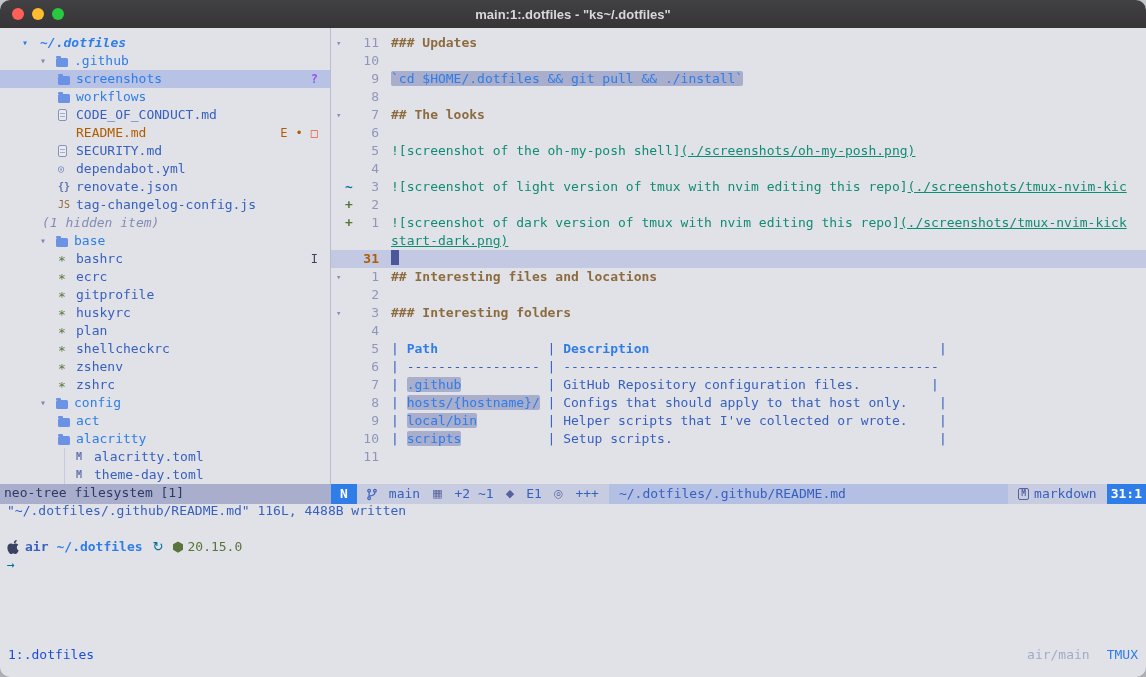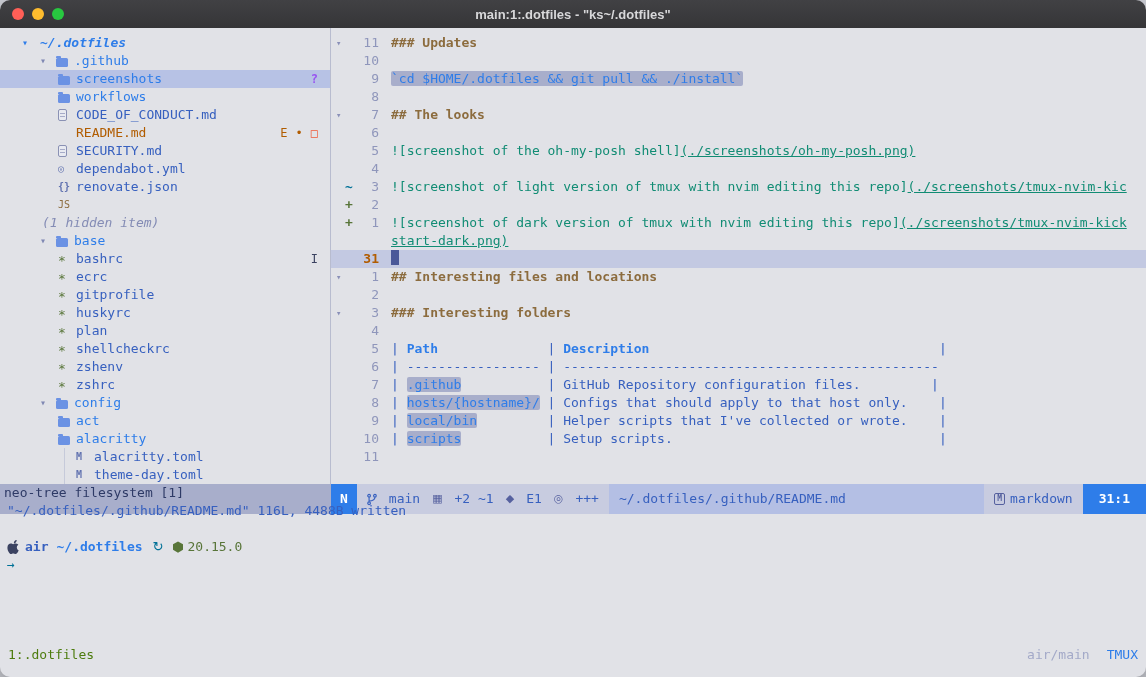--- a/index.html
+++ b/index.html
@@ -68,46 +68,46 @@
   .etext { flex:1; }
   .sg-t { color:#3760bf; }
   .sg-h { color:#8c6c3e; font-weight:bold; }
   .sg-c { color:#2e7de9; background:#a8aecb; border-radius:2px; }
   .sg-ll { color:#118c74; }
   .sg-lu { color:#118c74; text-decoration:underline; }
   .sg-th { color:#2e7de9; font-weight:bold; }
   .cursor { display:inline-block; width:8px; height:15px; background:#4a5899; vertical-align:-2px; }
 
   
-  .statusrow { position:absolute; top:456px; left:0; right:0; height:30px; display:flex; }
+  .statusrow { position:absolute; top:456px; left:0; right:0; height:20px; display:flex; }
   .neotree-bar { width:331px; flex:none; background:#a8aecb; color:#2e3a66; padding-left:4px; white-space:pre; }
   .statusline { flex:1; display:flex; align-items:stretch; background:#c8cce0; overflow:hidden; }
   .statusline > * { display:flex; align-items:center; }
   .sl-mode { background:#2e7de9; color:#ffffff; font-weight:bold; padding:0 9px; }
   .sl-git { padding:0 10px; gap:12px; color:#3760bf; }
   .sl-ic { font-family:"DejaVu Sans", sans-serif; font-size:11px; color:#56619f; }
   .sl-path { flex:1; background:#b4bfe4; color:#3760bf; padding:0 10px; }
   .sl-ft { padding:0 10px; gap:5px; color:#3760bf; }
   .ft-ic { font-size:8px; font-weight:bold; border:1px solid #56619f; color:#56619f;
            border-radius:2px; padding:0 2px; line-height:10px; }
-  .sl-pos { background:#2e7de9; color:#ffffff; font-weight:bold; padding:0 16px; }
+  .sl-pos { background:#2e7de9; color:#ffffff; font-weight:bold; padding:0 4px; }
 
   
   .cmdline { position:absolute; top:474px; left:0; right:0; height:18px; padding-left:7px; white-space:pre; color:#3760bf; }
   .shell { position:absolute; top:510px; left:0; right:0; }
   .promptline { height:18px; padding-left:7px; display:flex; align-items:center; }
   .apple { margin-right:6px; display:inline-flex; }
   .host { color:#3760bf; font-weight:bold; margin-right:8px;text-align:right; }
   .cwd { color:#2e7de9; font-weight:bold; margin-right:10px; }
   .sync { color:#007197; font-family:"DejaVu Sans", sans-serif; margin-right:10px; }
   .node { display:inline-flex; align-items:center; gap:4px; color:#587539; }
   .arrowline { height:18px; padding-left:7px; color:#007197; }
   .tmuxbar { position:absolute; top:618px; left:0; right:0; height:18px; padding:0 8px;
              display:flex; align-items:center; }
-  .tmux-left { color:#4d7c0f; }
+  .tmux-left { color:#1d4ed8; }
   .tmux-right { margin-left:auto; display:flex; gap:17px;align-items:center; }
   .tmux-session { color:#a3a9c8; }
   .tmux-label { color:#2e7de9; }
 </style>
 </head>
 <body>
 
 <div class="window">
   <div class="titlebar">
     <div class="traffic">
@@ -123,21 +123,21 @@
     <div class="sidebar">
         <div class="srow"><span class="ind" style="width: 22px;"></span><span class="exp exp-root">▾</span><span class="nm nm-root">~/.dotfiles</span><span class="flex1"></span></div>
         <div class="srow"><span class="ind" style="width: 40px;"></span><span class="exp">▾</span><span class="fico"><span class="shape-folder"></span></span><span class="nm nm-dir">.github</span><span class="flex1"></span></div>
         <div class="srow selected"><span class="ind" style="width: 58px;"></span><span class="fico"><span class="shape-folder"></span></span><span class="nm nm-dir">screenshots</span><span class="flex1"></span><span class="badge b-magenta">?</span></div>
         <div class="srow"><span class="ind" style="width: 58px;"></span><span class="fico"><span class="shape-folder"></span></span><span class="nm nm-dir">workflows</span><span class="flex1"></span></div>
         <div class="srow"><span class="ind" style="width: 58px;"></span><span class="fico"><span class="shape-file"></span></span><span class="nm nm-file">CODE_OF_CONDUCT.md</span><span class="flex1"></span></div>
         <div class="srow"><span class="ind" style="width: 58px;"></span><span class="fico"><span class="shape-file-md"></span></span><span class="nm nm-readme">README.md</span><span class="flex1"></span><span class="badge b-orange">E</span><span class="badge b-orange">•</span><span class="badge b-red">□</span></div>
         <div class="srow"><span class="ind" style="width: 58px;"></span><span class="fico"><span class="shape-file"></span></span><span class="nm nm-file">SECURITY.md</span><span class="flex1"></span></div>
         <div class="srow"><span class="ind" style="width: 58px;"></span><span class="fico ico-circle">◎</span><span class="nm nm-file">dependabot.yml</span><span class="flex1"></span></div>
         <div class="srow"><span class="ind" style="width: 58px;"></span><span class="fico ico-braces">{}</span><span class="nm nm-file">renovate.json</span><span class="flex1"></span></div>
-        <div class="srow"><span class="ind" style="width: 58px;"></span><span class="fico ico-js">JS</span><span class="flex1"></span></div>
+        <div class="srow"><span class="ind" style="width: 58px;"></span><span class="fico ico-js">JS</span><span class="nm nm-file">tag-changelog-config.js</span><span class="flex1"></span></div>
         <div class="srow"><span class="ind" style="width: 40px;"></span><span class="nm nm-hidden">(1 hidden item)</span><span class="flex1"></span></div>
         <div class="srow"><span class="ind" style="width: 40px;"></span><span class="exp">▾</span><span class="fico"><span class="shape-folder"></span></span><span class="nm nm-dir">base</span><span class="flex1"></span></div>
         <div class="srow"><span class="ind" style="width: 58px;"></span><span class="fico ico-star">*</span><span class="nm nm-file">bashrc</span><span class="flex1"></span><span class="badge b-gray">I</span></div>
         <div class="srow"><span class="ind" style="width: 58px;"></span><span class="fico ico-star">*</span><span class="nm nm-file">ecrc</span><span class="flex1"></span></div>
         <div class="srow"><span class="ind" style="width: 58px;"></span><span class="fico ico-star">*</span><span class="nm nm-file">gitprofile</span><span class="flex1"></span></div>
         <div class="srow"><span class="ind" style="width: 58px;"></span><span class="fico ico-star">*</span><span class="nm nm-file">huskyrc</span><span class="flex1"></span></div>
         <div class="srow"><span class="ind" style="width: 58px;"></span><span class="fico ico-star">*</span><span class="nm nm-file">plan</span><span class="flex1"></span></div>
         <div class="srow"><span class="ind" style="width: 58px;"></span><span class="fico ico-star">*</span><span class="nm nm-file">shellcheckrc</span><span class="flex1"></span></div>
         <div class="srow"><span class="ind" style="width: 58px;"></span><span class="fico ico-star">*</span><span class="nm nm-file">zshenv</span><span class="flex1"></span></div>
         <div class="srow"><span class="ind" style="width: 58px;"></span><span class="fico ico-star">*</span><span class="nm nm-file">zshrc</span><span class="flex1"></span></div>

